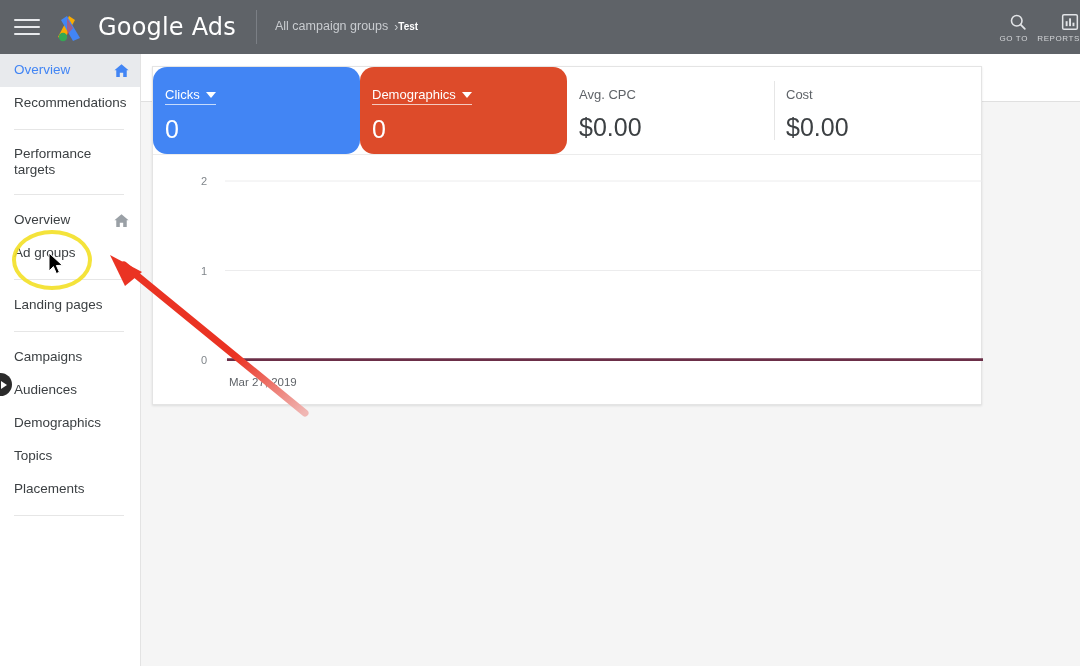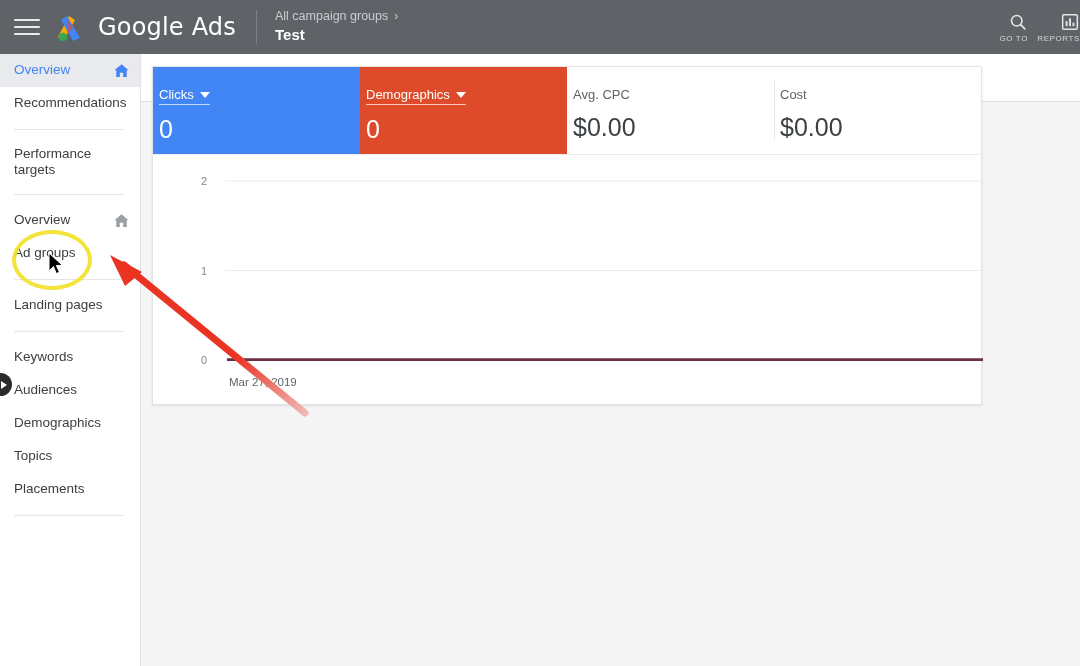--- a/index.html
+++ b/index.html
@@ -28,25 +28,25 @@
 
   .ads-logo { width: 34px; height: 30px; position: relative; margin-right: 10px; }
   .ads-logo svg { display: block; }
 
   .brand {
     color: #ffffff; font-size: 24px; letter-spacing: .2px;
     font-family: "DejaVu Sans", sans-serif; font-weight: 400;
   }
   .vdivider { width: 1px; height: 34px; background: #7b7f85; margin: 0 18px 0 20px; }
 
-  .breadcrumb { display: flex; flex-direction: column; justify-content: center; line-height: 1.25; }
+  .breadcrumb { display: flex; flex-direction: row; justify-content: center; line-height: 1.25; }
   .bc-top { display: flex; align-items: center; gap: 6px; }
   .bc-top span.txt { color: #c9ccd0; font-size: 12.5px; }
   .bc-chev { color: #c9ccd0; font-size: 12px; }
-  .bc-acct { color: #ffffff; font-size: 15px; font-weight: bold; margin-top: 2px; }
+  .bc-acct { color: #ffffff; font-size: 10px; font-weight: bold; margin-top: 2px; }
 
   .topbar-right { margin-left: auto; display: flex; align-items: flex-start; height: 54px; }
   .tb-btn {
     width: 52px; height: 54px; display: flex; flex-direction: column;
     align-items: flex-end; justify-content: center; gap: 2px; cursor: pointer;
   }
   .tb-btn .lbl { color: #d4d6d9; font-size: 8px; letter-spacing: .6px; white-space: nowrap; }
   .tb-btn svg { display: block; }
 
   
@@ -74,21 +74,21 @@
   }
   .page-title { font-size: 19px; color: #3c4043; font-weight: normal; }
 
   
   .card {
     position: absolute; left: 152px; top: 66px; width: 830px; height: 339px;
     background: #ffffff; border: 1px solid #e4e4e4;
     box-shadow: 0 1px 2px rgba(60,64,67,.12);
   }
   .metrics { display: flex; height: 88px; border-bottom: 1px solid #ececec; }
-  .metric { flex: 1 1 0; padding: 18px 0 0 6px; position: relative; }
+  .metric { flex: 1 1 0; padding: 18px 0 0 12px; position: relative; border-radius: 14px; }
   .metric + .metric::before {
     content: ""; position: absolute; left: 0; top: 14px; bottom: 14px; width: 1px; background: #e6e6e6;
   }
   .metric.blue { background: #4285f4; }
   .metric.orange { background: #dd4b2a; }
   .metric.blue + .metric::before, .metric.orange + .metric::before { background: transparent; }
   .m-label { font-size: 13px; color: #5f6368; display: inline-flex; align-items: center; gap: 6px; }
   .metric.blue .m-label, .metric.orange .m-label {
     color: #ffffff; border-bottom: 1px solid rgba(255,255,255,.7); padding-bottom: 2px;
   }
@@ -212,21 +212,21 @@
       </div>
       <div class="nav-item">
         <span class="nav-label">Ad groups</span>
       </div>
       <div class="nav-divider"></div>
       <div class="nav-item">
         <span class="nav-label">Landing pages</span>
       </div>
       <div class="nav-divider"></div>
       <div class="nav-item">
-        <span class="nav-label">Keywords</span>
+        <span class="nav-label">Campaigns</span>
       </div>
       <div class="nav-item">
         <span class="nav-label">Audiences</span>
       </div>
       <div class="nav-item">
         <span class="nav-label">Demographics</span>
       </div>
       <div class="nav-item">
         <span class="nav-label">Topics</span>
       </div>

